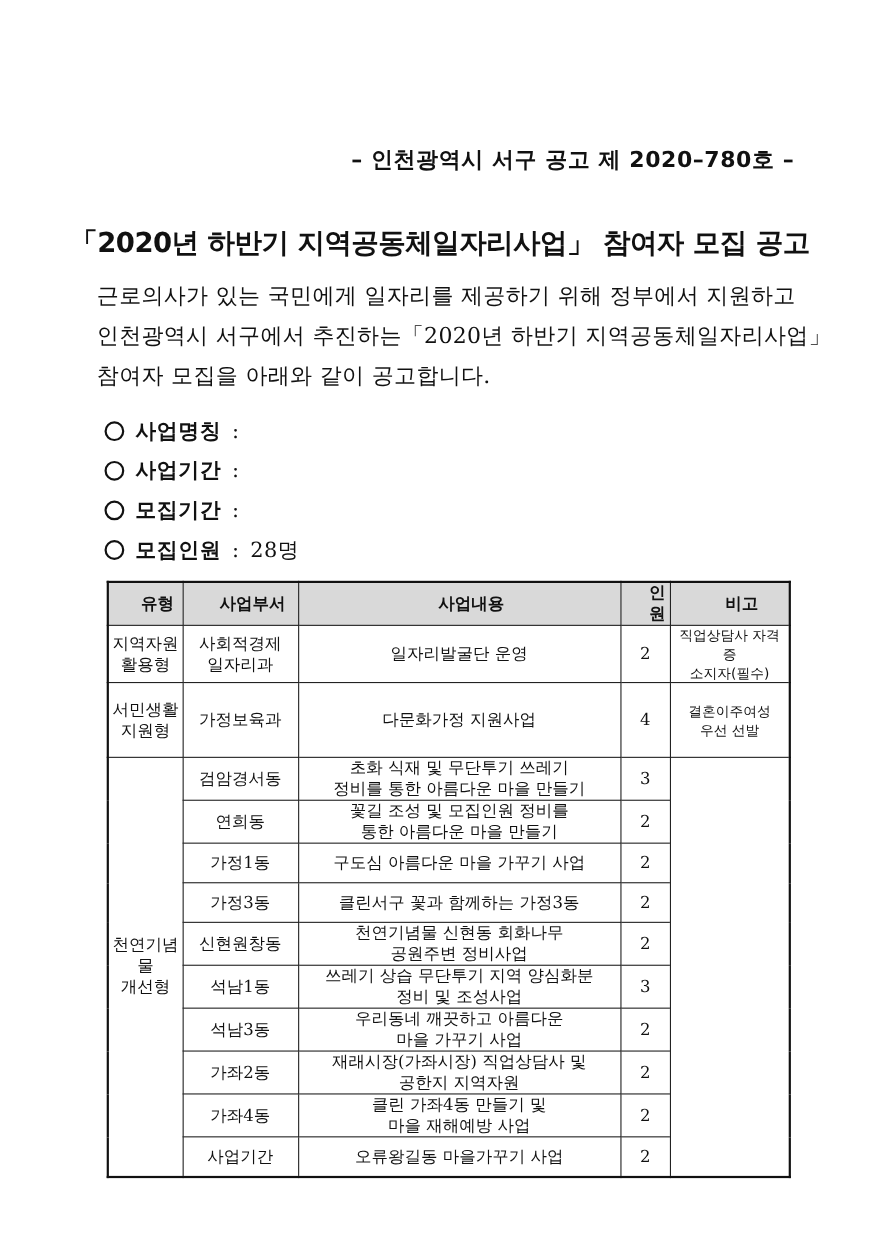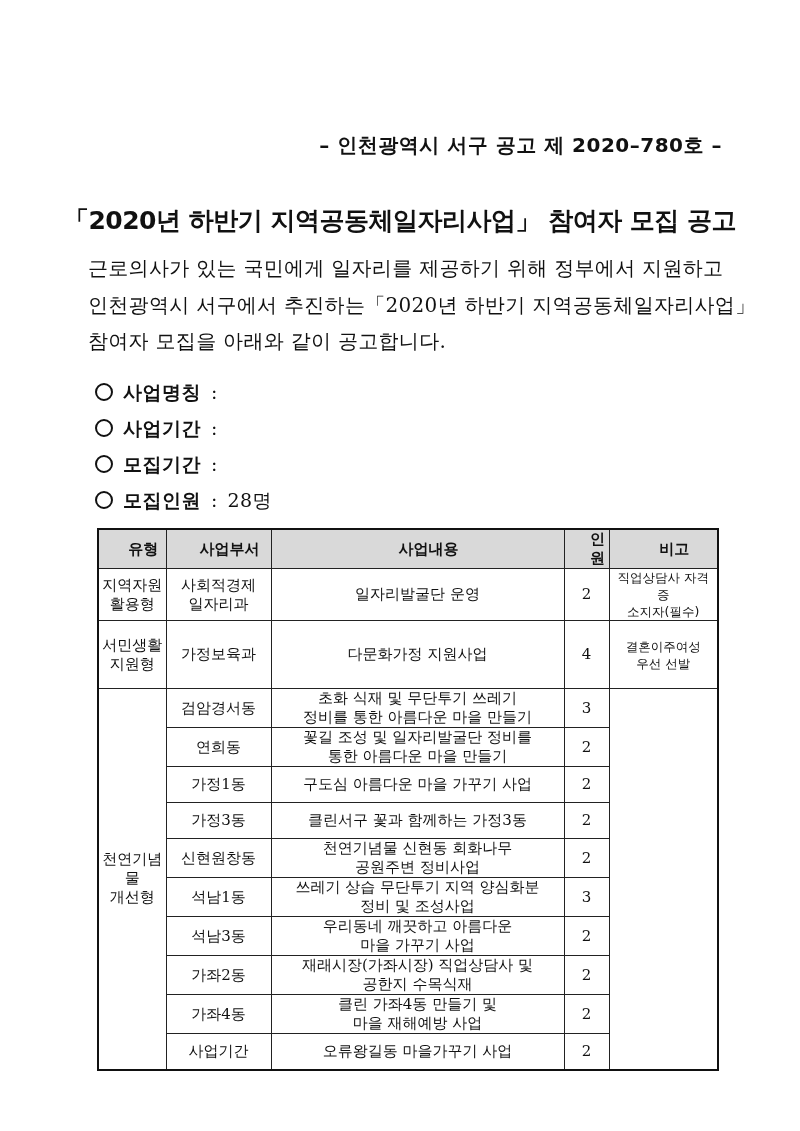--- a/index.html
+++ b/index.html
@@ -109,21 +109,21 @@
       </tr>
       <tr class="rr">
         <td rowspan="10"><span>천연기념물</span><br><span>개선형</span></td>
         <td>검암경서동</td>
         <td><span>초화 식재 및 무단투기 쓰레기</span><br><span>정비를 통한 아름다운 마을 만들기</span></td>
         <td>3</td>
         <td rowspan="10" class="note"></td>
       </tr>
       <tr class="rr">
         <td>연희동</td>
-        <td><span>꽃길 조성 및 일자리발굴단 정비를</span><br><span>통한 아름다운 마을 만들기</span></td>
+        <td><span>꽃길 조성 및 모집인원 정비를</span><br><span>통한 아름다운 마을 만들기</span></td>
         <td>2</td>
       </tr>
       <tr class="rs">
         <td>가정1동</td>
         <td>구도심 아름다운 마을 가꾸기 사업</td>
         <td>2</td>
       </tr>
       <tr class="rs">
         <td>가정3동</td>
         <td>클린서구 꽃과 함께하는 가정3동</td>
@@ -139,21 +139,21 @@
         <td><span>쓰레기 상습 무단투기 지역 양심화분</span><br><span>정비 및 조성사업</span></td>
         <td>3</td>
       </tr>
       <tr class="rr">
         <td>석남3동</td>
         <td><span>우리동네 깨끗하고 아름다운</span><br><span>마을 가꾸기 사업</span></td>
         <td>2</td>
       </tr>
       <tr class="rr">
         <td>가좌2동</td>
-        <td><span>재래시장(가좌시장) 직업상담사 및</span><br><span>공한지 수목식재</span></td>
+        <td><span>재래시장(가좌시장) 직업상담사 및</span><br><span>공한지 지역자원</span></td>
         <td>2</td>
       </tr>
       <tr class="rr">
         <td>가좌4동</td>
         <td><span>클린 가좌4동 만들기 및</span><br><span>마을 재해예방 사업</span></td>
         <td>2</td>
       </tr>
       <tr class="rs">
         <td>사업기간</td>
         <td>오류왕길동 마을가꾸기 사업</td>

